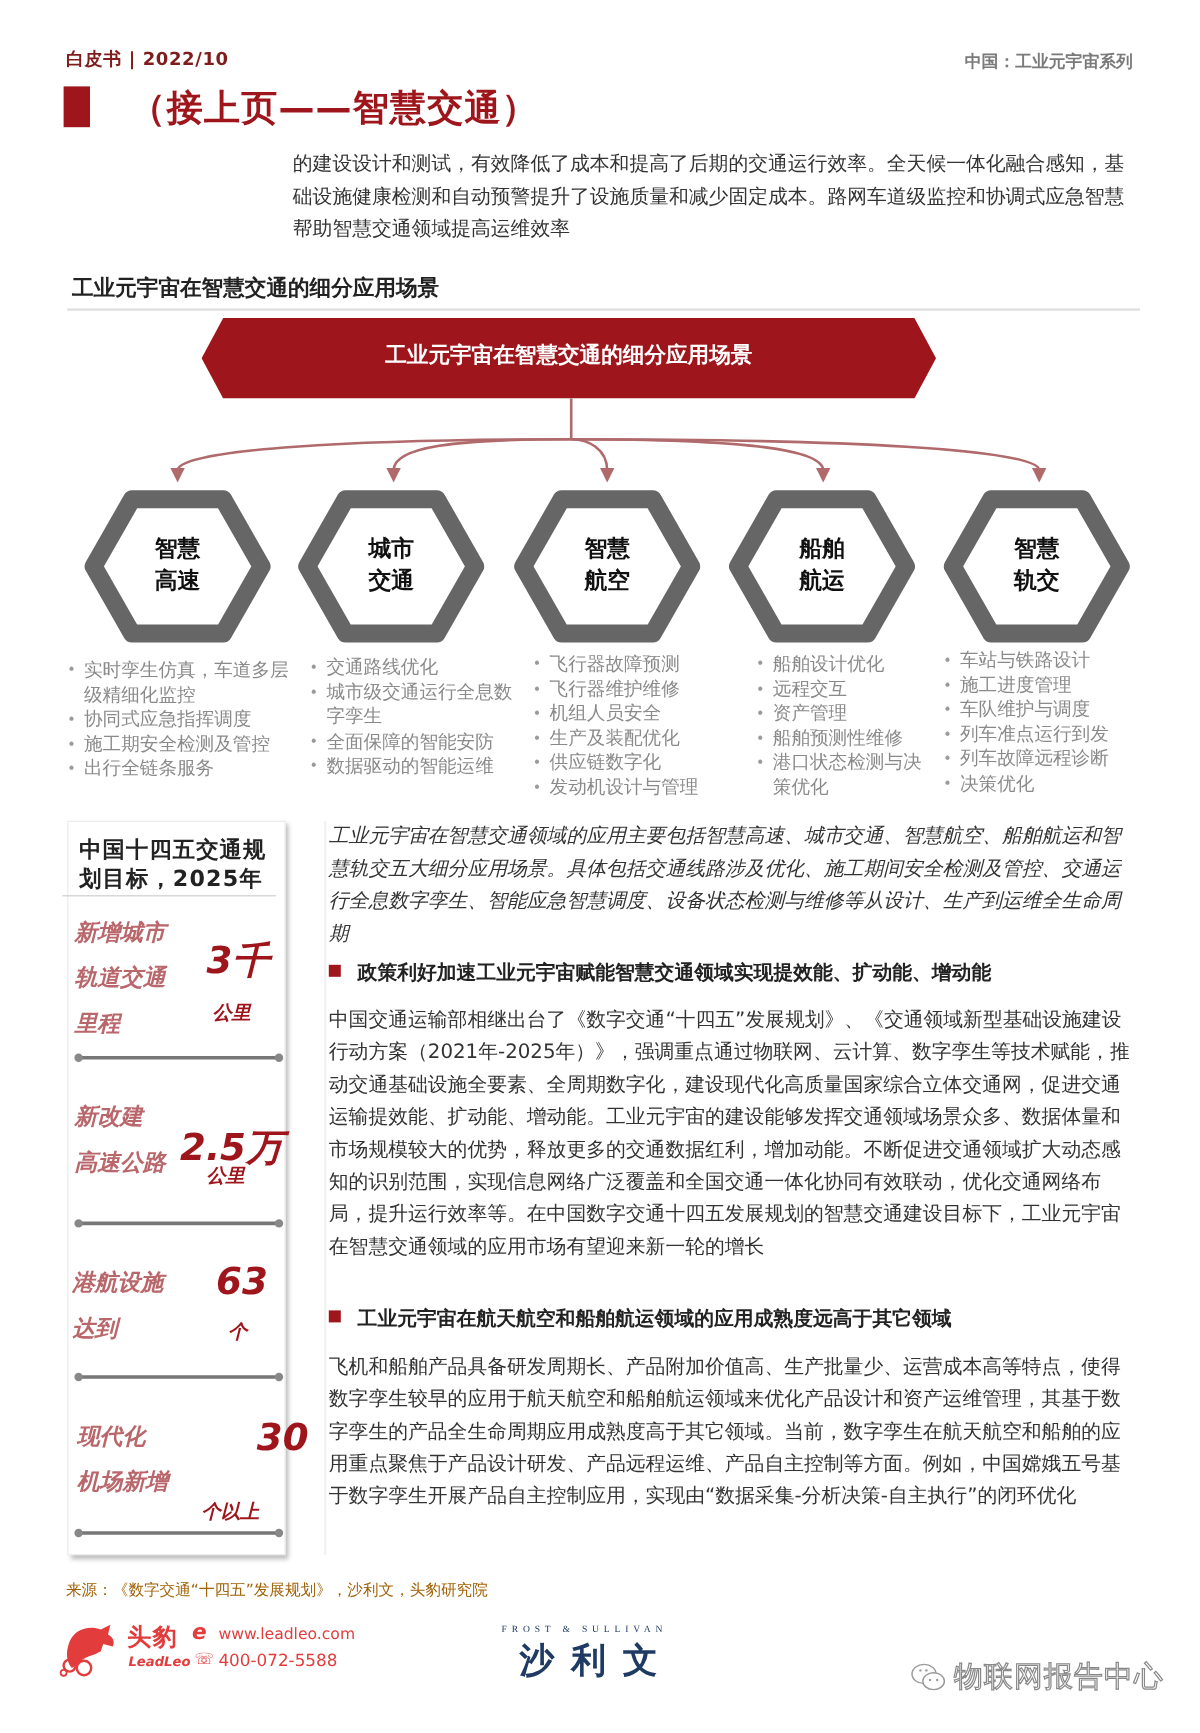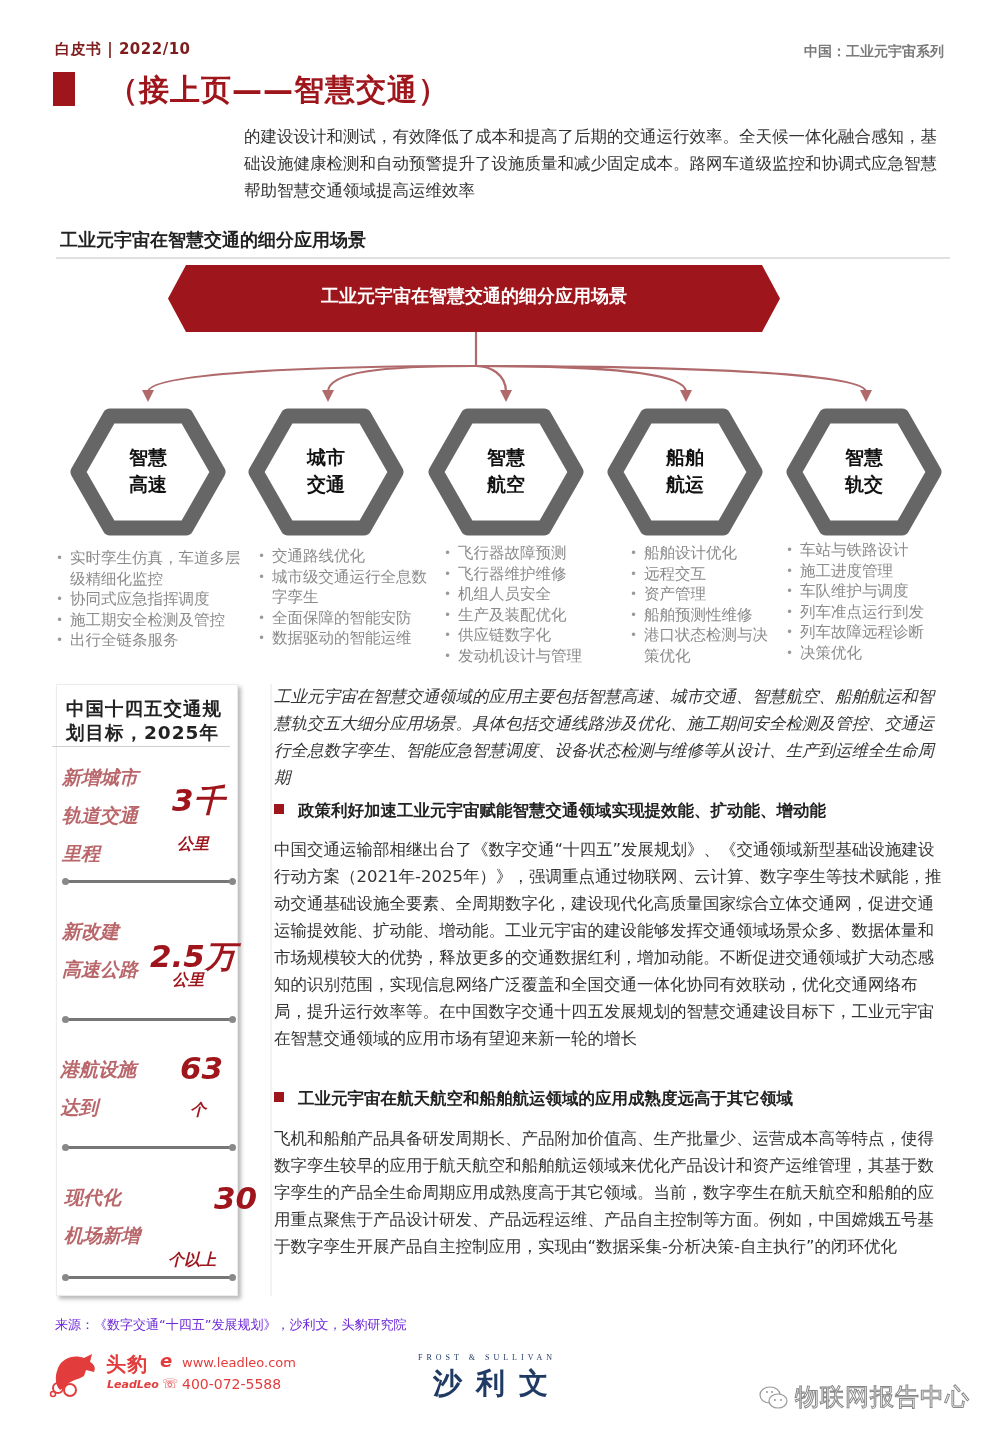--- a/index.html
+++ b/index.html
@@ -41,21 +41,21 @@
     .stat-div::before, .stat-div::after { content: ""; position: absolute; top: -2px; width: 7px; height: 7px; background: #888; border-radius: 50%; }
     .stat-div::before { left: -2px; }
     .stat-div::after { right: -2px; }
 
     .body-rule { left: 270px; top: 684px; width: 2px; height: 612px; background: #f2f2f2; }
     .summary { left: 274px; top: 683px; width: 670px; font-size: 16.5px; line-height: 27px; font-style: italic; color: #333; }
     .subhead { left: 274px; font-size: 16.5px; font-weight: bold; color: #222; }
     .subhead .sq { display: inline-block; width: 10px; height: 10px; background: #9e151b; margin-right: 14px; vertical-align: 2px; }
     .para { left: 274px; width: 670px; font-size: 16.5px; line-height: 27px; color: #333; }
 
-    .source { left: 55px; top: 1316px; font-size: 13px; color: #6d28d9; text-align: right; }
+    .source { left: 55px; top: 1316px; font-size: 13px; color: #a16207; text-align: right; }
 
     .logo-leo { left: 48px; top: 1350px; width: 50px; height: 48px; }
     .leo-cn { left: 106px; top: 1351px; font-size: 20px; font-weight: bold; color: #e23c3c; letter-spacing: 1px; }
     .leo-en { left: 107px; top: 1378px; font-size: 11px; font-weight: bold; font-style: italic; color: #e23c3c; }
     .leo-e { left: 160px; top: 1350px; font-size: 18px; font-weight: bold; font-style: italic; color: #e23c3c; }
     .leo-web { left: 182px; top: 1355px; font-size: 13px; color: #e23c3c; }
     .leo-phone-icon { left: 162px; top: 1376px; font-size: 13px; color: #e23c3c; }
     .leo-phone { left: 182px; top: 1376px; font-size: 14px; color: #e23c3c; }
 
     .fs-en { left: 418px; top: 1353px; font-size: 8px; letter-spacing: 4px; color: #1f3a63; font-family: "Liberation Serif", serif; text-align: center; }

